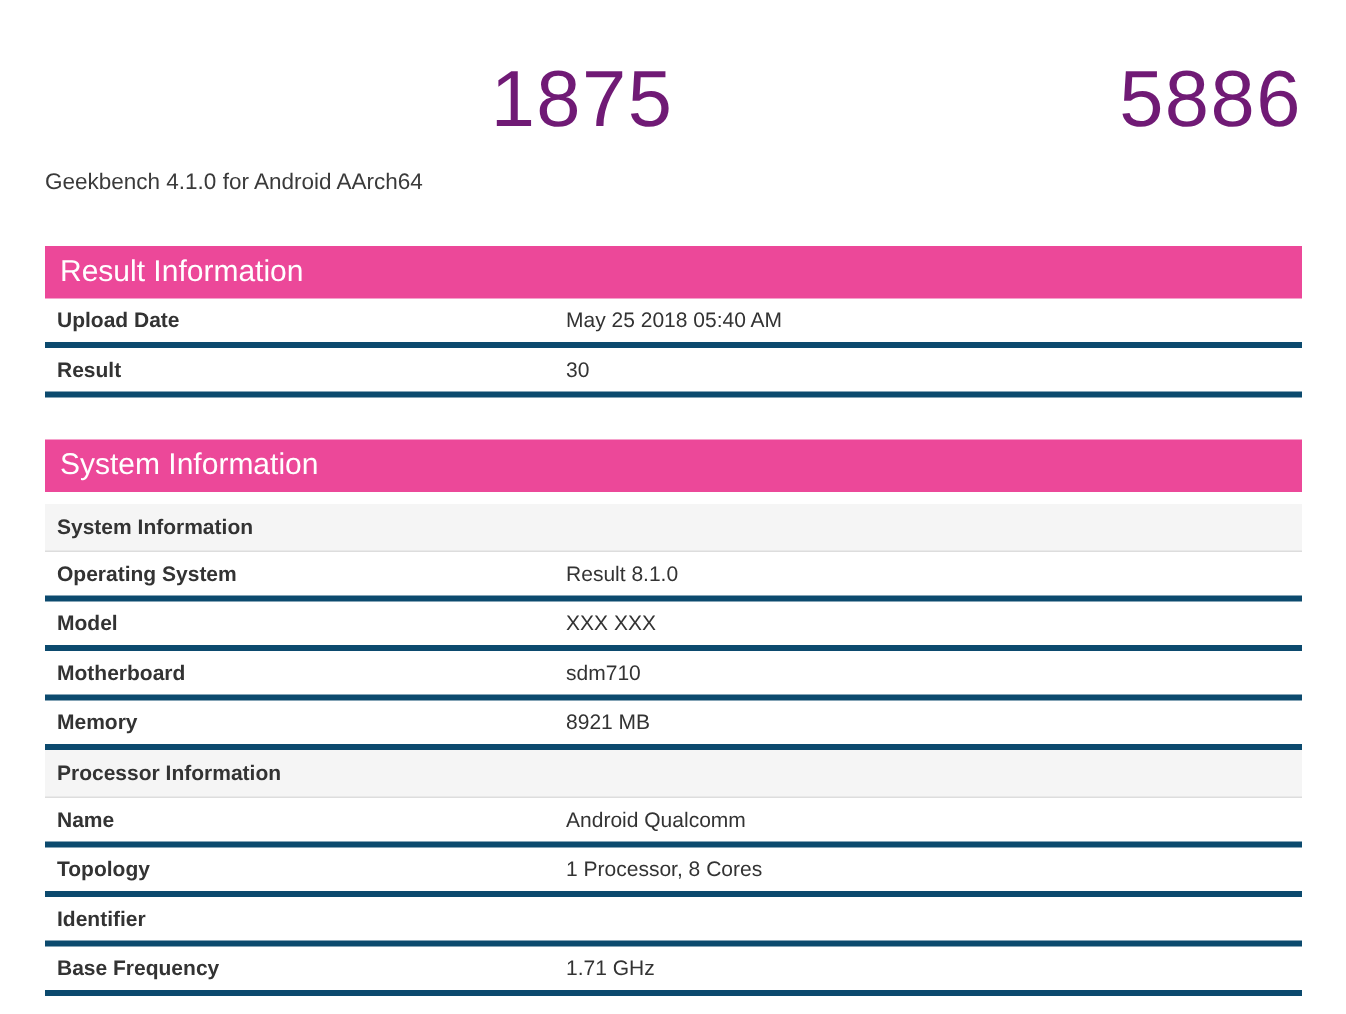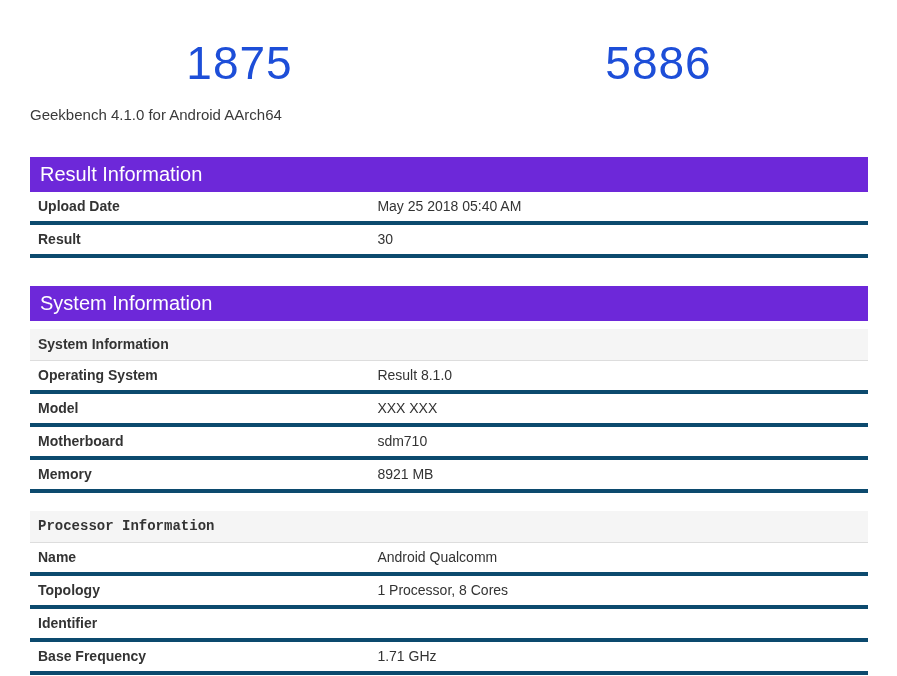--- a/index.html
+++ b/index.html
@@ -26,42 +26,42 @@
     text-align: center;
     font-size: 14px;
     font-weight: bold;
     padding: 7px 0;
   }
   .score-values {
     display: flex;
   }
   .score-values .col {
     width: 50%;
-    text-align: center;
-    font-size: 46px;
+    text-align: right;
+    font-size: 53px;
     font-weight: 400;
-    color: #1d4ed8;
+    color: #701a75;
     padding: 8px 0 10px 0;
     letter-spacing: 1px;
   }
   .caption {
     font-size: 15px;
     color: #3a3a3a;
     margin-top: 6px;
   }
 
   
   .section {
     margin-top: 34px;
   }
   .section.sys {
     margin-top: 28px;
   }
   .section-bar {
-    background: #6d28d9;
+    background: #ec4899;
     color: #ffffff;
     font-size: 20px;
     padding: 6px 10px;
   }
 
   
   .info-table {
     width: 100%;
   }
   .row {
@@ -86,22 +86,20 @@
     border-bottom: 1px solid #dddddd;
     font-size: 14px;
     font-weight: bold;
     padding: 8px 8px;
     line-height: 15px;
   }
   .group-heading.first {
     margin-top: 8px;
   }
   .group-heading.second {
-    margin-top: 18px;
-    font-family: Liberation Mono, monospace;
   }
 </style>
 </head>
 <body>
 
 <div class="page">
 
   <div class="score-values">
     <div class="col">1875</div>
     <div class="col">5886</div>

